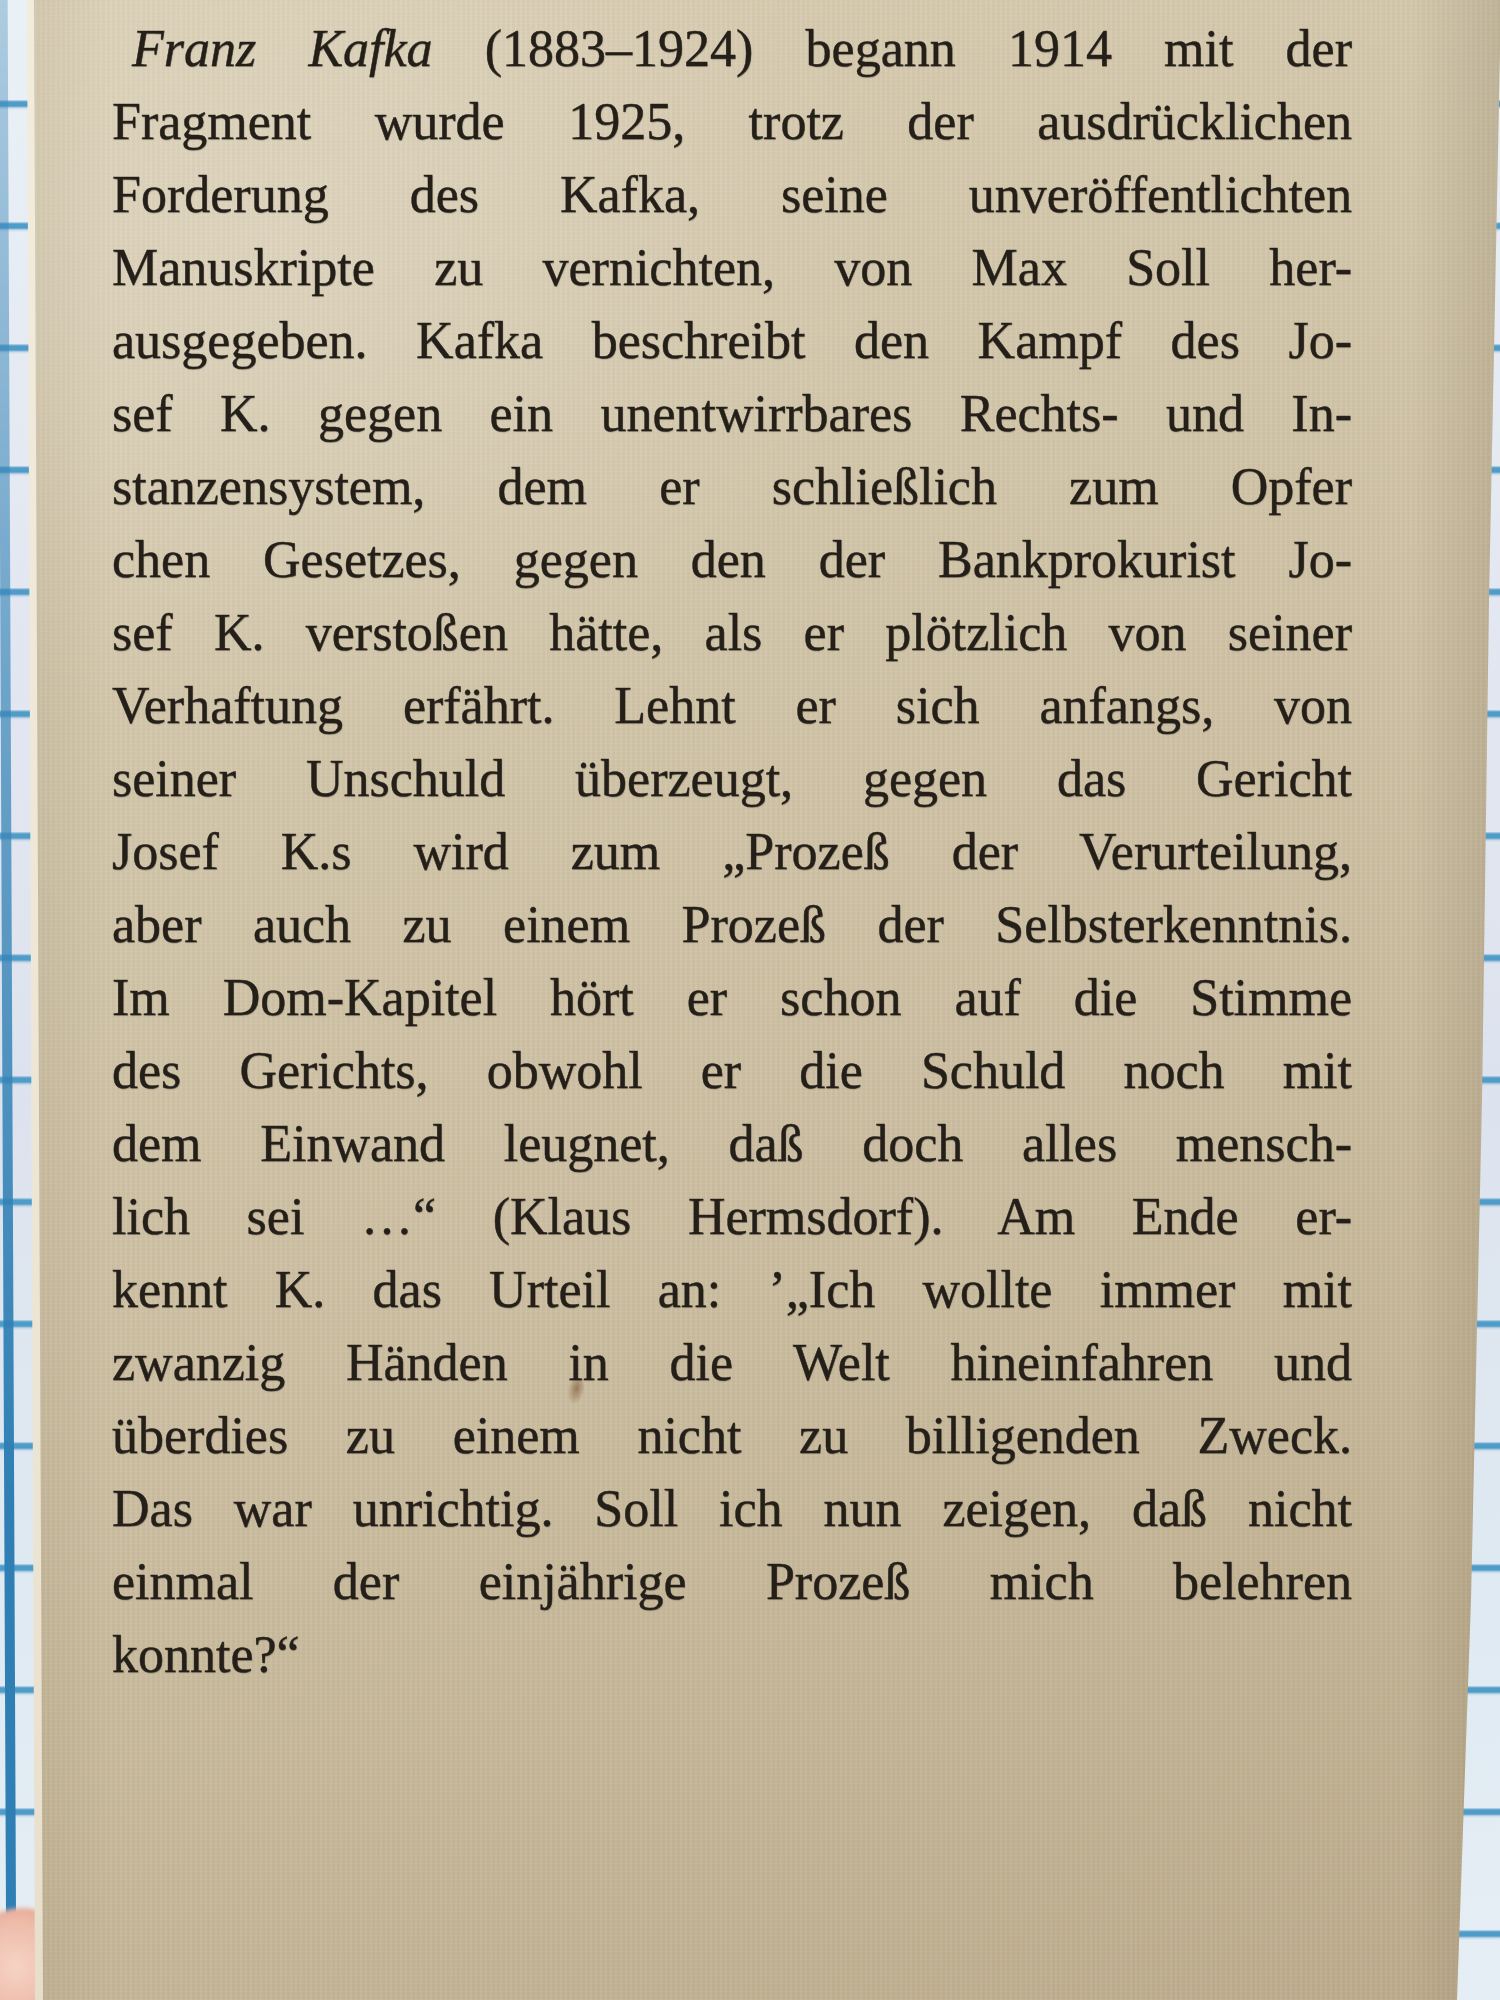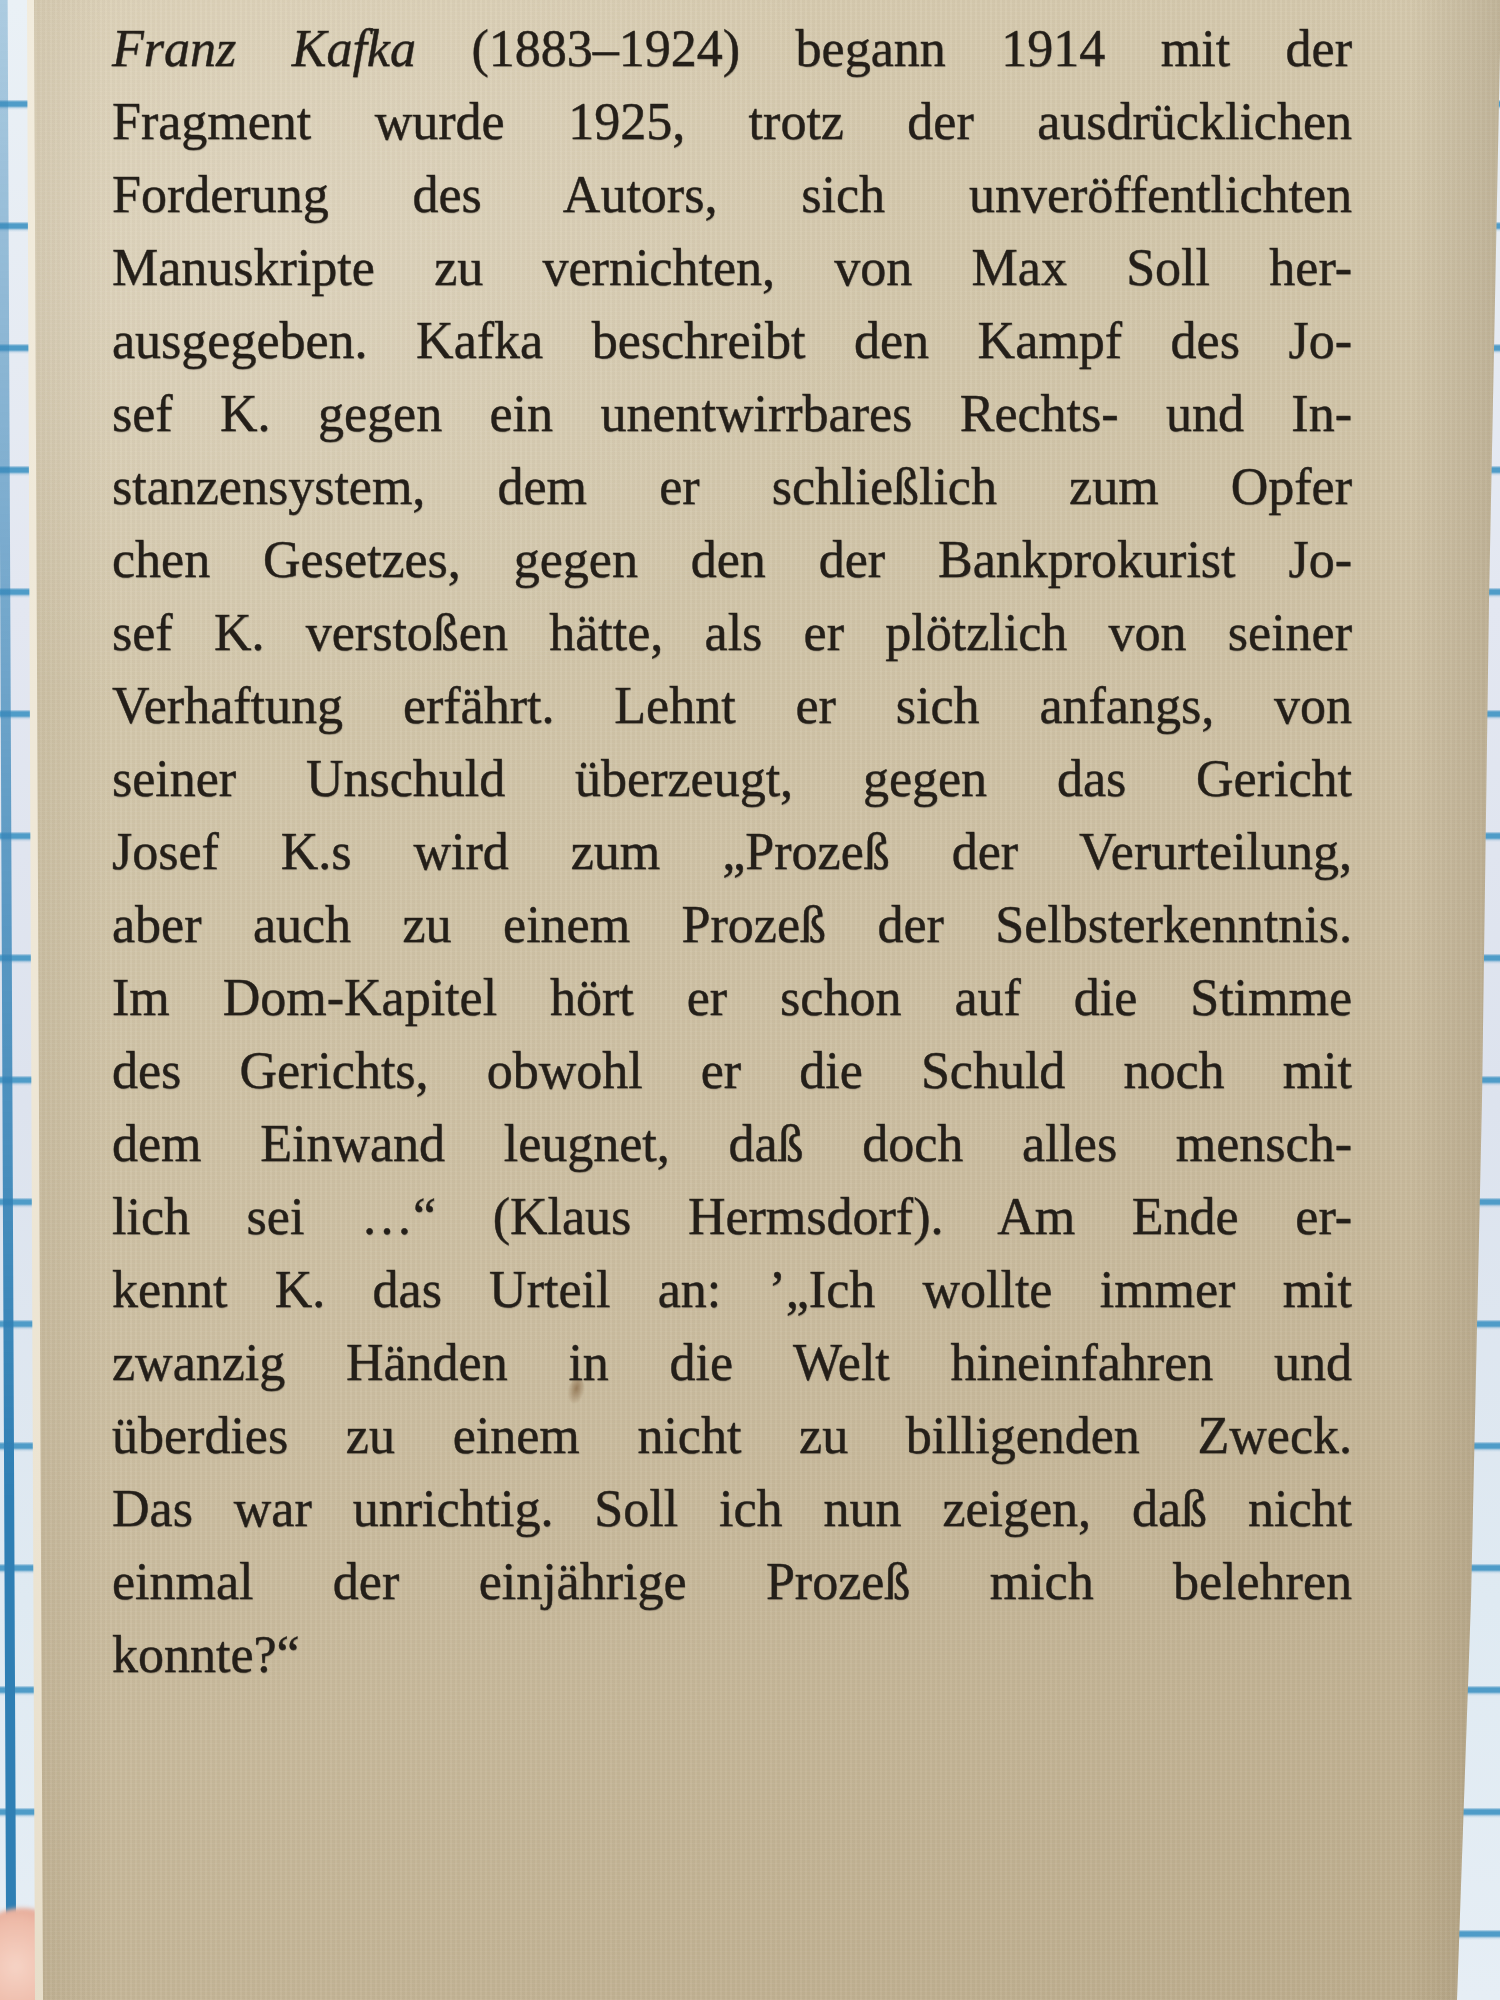--- a/index.html
+++ b/index.html
@@ -67,36 +67,36 @@
     -webkit-text-stroke:.45px rgba(36,31,25,.9);
     text-shadow:.5px .8px .9px rgba(40,33,25,.30);
   }
   .line{
     text-align:justify;
     text-align-last:justify;
     -moz-text-align-last:justify;
     white-space:normal;
   }
   .line.last{text-align-last:left;-moz-text-align-last:left;}
-  .italic{font-style:italic;}
+  .italic{font-style:italic;margin-left:20px;}
 </style>
 </head>
 <body>
 
 <div class="graph-paper"></div>
 <div class="vert-rule"></div>
 <div class="finger"></div>
 <div class="page-edge"></div>
 
 <div class="book-page">
   <div class="stain"></div>
   <div class="text-block">
     <div class="line"><span class="italic">Franz Kafka</span> <span>(1883–1924) begann 1914 mit der</span></div>
     <div class="line">Fragment wurde 1925, trotz der ausdrücklichen</div>
-    <div class="line">Forderung des Autors, sich unveröffentlichten</div>
+    <div class="line">Forderung des Kafka, seine unveröffentlichten</div>
     <div class="line">Manuskripte zu vernichten, von Max Soll her-</div>
     <div class="line">ausgegeben. Kafka beschreibt den Kampf des Jo-</div>
     <div class="line">sef K. gegen ein unentwirrbares Rechts- und In-</div>
     <div class="line">stanzensystem, dem er schließlich zum Opfer</div>
     <div class="line">chen Gesetzes, gegen den der Bankprokurist Jo-</div>
     <div class="line">sef K. verstoßen hätte, als er plötzlich von seiner</div>
     <div class="line">Verhaftung erfährt. Lehnt er sich anfangs, von</div>
     <div class="line">seiner Unschuld überzeugt, gegen das Gericht</div>
     <div class="line">Josef K.s wird zum „Prozeß der Verurteilung,</div>
     <div class="line">aber auch zu einem Prozeß der Selbsterkenntnis.</div>

